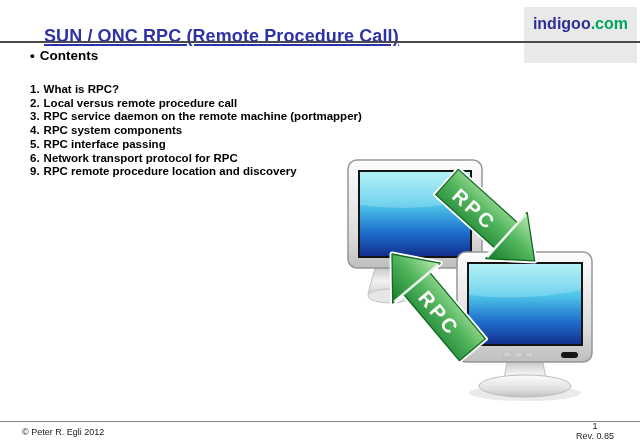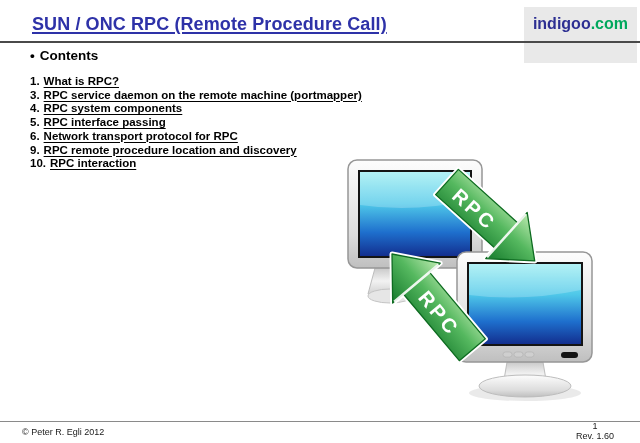--- a/index.html
+++ b/index.html
@@ -2,42 +2,42 @@
 <html><head>
 <meta charset="utf-8">
 <style>
   html,body{margin:0;padding:0;background:#fff;}
   .slide{
     position:relative;width:640px;height:443px;background:#ffffff;overflow:hidden;
     font-family:"Liberation Sans",sans-serif;color:#000;
   }
   
   .title{
-    position:absolute;left:28px;top:10px;margin:4px;
+    position:absolute;left:28px;top:10px;margin:16px;
     font-size:18px;font-weight:bold;color:#2e32a8;
     text-decoration:underline;text-decoration-thickness:1.5px;text-underline-offset:2px;
     white-space:nowrap;letter-spacing:0.1px;
   }
   .logo{
     position:absolute;right:3px;top:7px;height:40px;padding:8px 9px;
     background:#e9e9e9;display:flex;align-items:flex-start;
     font-size:16px;font-weight:bold;white-space:nowrap;
   }
   .logo .name{color:#2d2f92;}
   .logo .tld{color:#00a85d;}
   .title-rule{position:absolute;left:0;top:41px;width:640px;height:2px;background:#4a4a4a;}
   
   .contents{position:absolute;left:30px;top:48px;}
-  .contents-heading{font-size:13.5px;font-weight:bold;line-height:15px;margin-bottom:12px;white-space:nowrap;}
+  .contents-heading{font-size:13.5px;font-weight:bold;line-height:15px;margin-bottom:20px;white-space:nowrap;}
   .contents-heading .bullet{margin-right:5px;}
   .toc{list-style:none;margin:0;padding:0;}
   .toc li{font-size:11.5px;font-weight:bold;line-height:13.7px;white-space:nowrap;}
   .toc .num{margin-right:4px;}
   .toc .lbl{
-    color:#000;text-decoration:underline;text-decoration-thickness:1px;text-underline-offset:1.5px;
+    color:#000;text-decoration-thickness:1px;text-underline-offset:1.5px;
     cursor:pointer;
   }
   
   .illustration{position:absolute;left:340px;top:150px;}
   
   .footer-rule{position:absolute;left:0;top:421px;width:640px;height:1px;background:#8a8a8a;}
   .copyright{position:absolute;left:22px;top:427px;font-size:9px;color:#1a1a1a;}
   .page-block{position:absolute;right:26px;top:422px;text-align:center;font-size:9px;line-height:9.5px;color:#1a1a1a;min-width:38px;}
 </style>
 </head>
@@ -53,26 +53,26 @@
   </div>
 
   <div class="title-rule"></div>
 
   <div class="contents">
     <div class="contents-heading">
       <span class="bullet">•</span><span>Contents</span>
     </div>
     <ol class="toc">
       <li><span class="num">1.</span><span class="lbl">What is RPC?</span></li>
+      <li><span class="num">2.</span><span class="lbl">Local versus remote procedure call</span></li>
       <li><span class="num">3.</span><span class="lbl">RPC service daemon on the remote machine (portmapper)</span></li>
       <li><span class="num">4.</span><span class="lbl">RPC system components</span></li>
       <li><span class="num">5.</span><span class="lbl">RPC interface passing</span></li>
       <li><span class="num">6.</span><span class="lbl">Network transport protocol for RPC</span></li>
       <li><span class="num">9.</span><span class="lbl">RPC remote procedure location and discovery</span></li>
-      <li><span class="num">10.</span><span class="lbl">RPC interaction</span></li>
     </ol>
   </div>
 
   <svg class="illustration" width="300" height="262" viewBox="0 0 300 262">
     <defs>
       <linearGradient id="bezelGrad" x1="0" y1="0" x2="0" y2="1">
         <stop offset="0" stop-color="#fdfdfd"></stop>
         <stop offset="0.7" stop-color="#dcdcdc"></stop>
         <stop offset="1" stop-color="#bfbfbf"></stop>
       </linearGradient>
@@ -129,16 +129,16 @@
       <path d="M0,0 L38,-31 L38,-17 L125,-17 L125,17 L38,17 L38,31 Z" fill="url(#arrowGrad)" stroke="#0d6b20" stroke-width="1.3" stroke-linejoin="round"></path>
       <line x1="38" y1="-29" x2="38" y2="29" stroke="#ffffff" stroke-width="2.5" opacity="0.9"></line>
       <text x="50" y="9" font-family="Liberation Sans, sans-serif" font-size="20" font-weight="bold" fill="#ffffff" letter-spacing="3">RPC</text>
     </g>
   </svg>
 
   <div class="footer-rule"></div>
   <div class="copyright">© Peter R. Egli 2012</div>
   <div class="page-block">
     <div>1</div>
-    <div>Rev. 1.60</div>
+    <div>Rev. 0.85</div>
   </div>
 
 </div>
 
 </body></html>

